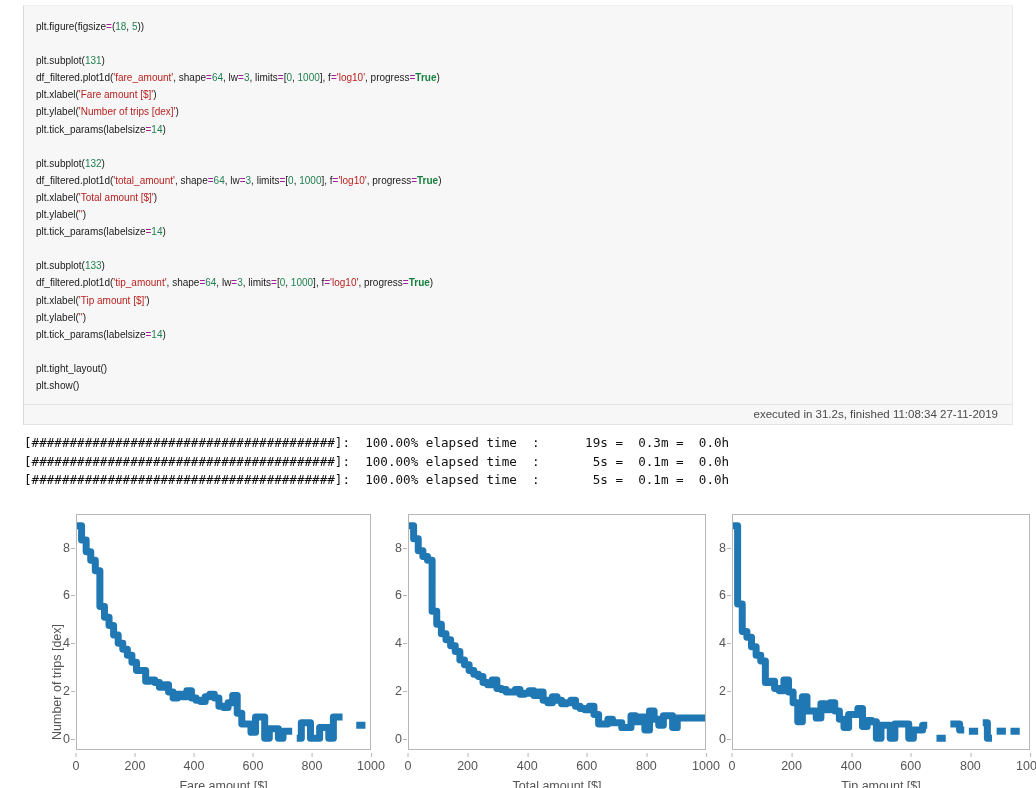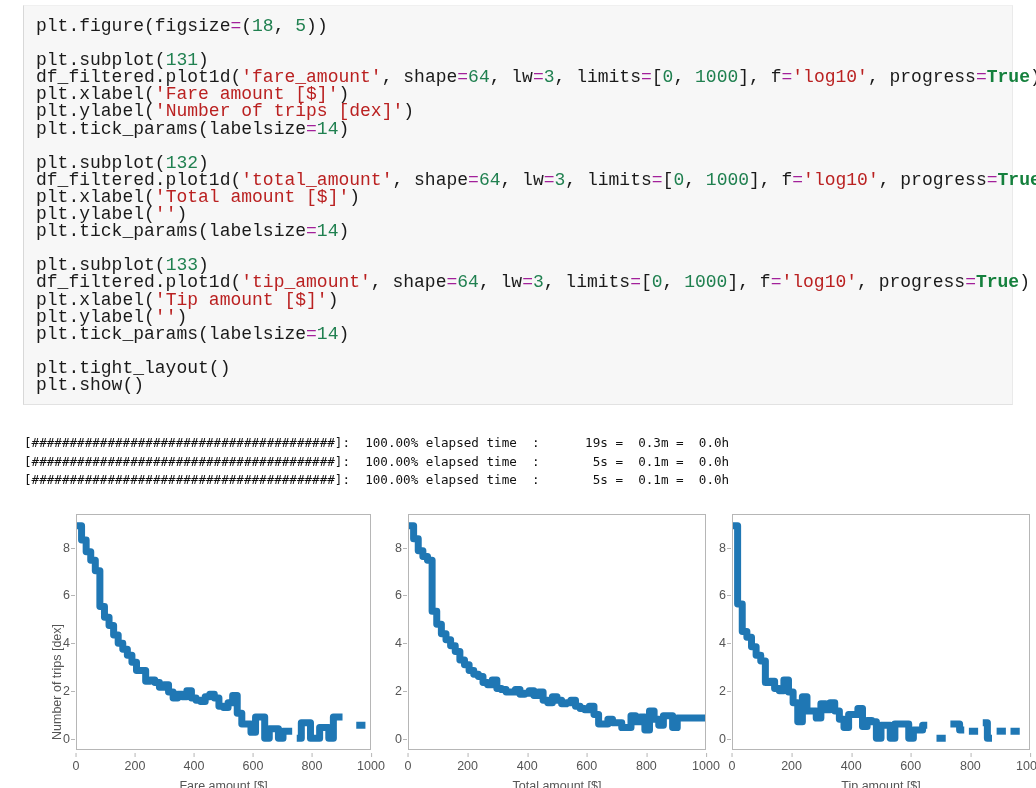--- a/index.html
+++ b/index.html
@@ -16,22 +16,22 @@
     position:absolute;left:23px;top:5px;width:990px;
     background:#f7f7f7;
     border-left:1px solid #d8d8d8;
     border-right:1px solid #eaeaea;
     border-top:1px solid #f0f0f0;
     border-bottom:1px solid #e2e2e2;
     box-sizing:border-box;
   }
   .code{
     padding:12px 0 10px 12px;
-    font-family:Liberation Mono, monospace;
-    font-size:18px;
+    font-family:Liberation Sans, sans-serif;
+    font-size:10px;
     line-height:17.1px;
     color:#1a1a1a;
     white-space:pre;
   }
   .code .blank{display:block;height:17.1px;}
   .ln{display:block;white-space:pre;}
   .num{color:#208050;}
   .str{color:#ba2121;}
   .op{color:#a2209a;}
   .kw{color:#15803d;font-weight:bold;}
@@ -113,20 +113,21 @@
     width:1px;height:4px;background:#b6b6b6;
   }
 </style>
 </head>
 <body>
 
 <div class="page">
 
   <div class="cell">
     <div class="code" id="code-area"><span class="ln"><span>plt.figure(figsize</span><span class="op">=</span><span>(</span><span class="num">18</span><span>, </span><span class="num">5</span><span>))</span></span><span class="blank"> </span><span class="ln"><span>plt.subplot(</span><span class="num">131</span><span>)</span></span><span class="ln"><span>df_filtered.plot1d(</span><span class="str">'fare_amount'</span><span>, shape</span><span class="op">=</span><span class="num">64</span><span>, lw</span><span class="op">=</span><span class="num">3</span><span>, limits</span><span class="op">=</span><span>[</span><span class="num">0</span><span>, </span><span class="num">1000</span><span>], f</span><span class="op">=</span><span class="str">'log10'</span><span>, progress</span><span class="op">=</span><span class="kw">True</span><span>)</span></span><span class="ln"><span>plt.xlabel(</span><span class="str">'Fare amount [$]'</span><span>)</span></span><span class="ln"><span>plt.ylabel(</span><span class="str">'Number of trips [dex]'</span><span>)</span></span><span class="ln"><span>plt.tick_params(labelsize</span><span class="op">=</span><span class="num">14</span><span>)</span></span><span class="blank"> </span><span class="ln"><span>plt.subplot(</span><span class="num">132</span><span>)</span></span><span class="ln"><span>df_filtered.plot1d(</span><span class="str">'total_amount'</span><span>, shape</span><span class="op">=</span><span class="num">64</span><span>, lw</span><span class="op">=</span><span class="num">3</span><span>, limits</span><span class="op">=</span><span>[</span><span class="num">0</span><span>, </span><span class="num">1000</span><span>], f</span><span class="op">=</span><span class="str">'log10'</span><span>, progress</span><span class="op">=</span><span class="kw">True</span><span>)</span></span><span class="ln"><span>plt.xlabel(</span><span class="str">'Total amount [$]'</span><span>)</span></span><span class="ln"><span>plt.ylabel(</span><span class="str">''</span><span>)</span></span><span class="ln"><span>plt.tick_params(labelsize</span><span class="op">=</span><span class="num">14</span><span>)</span></span><span class="blank"> </span><span class="ln"><span>plt.subplot(</span><span class="num">133</span><span>)</span></span><span class="ln"><span>df_filtered.plot1d(</span><span class="str">'tip_amount'</span><span>, shape</span><span class="op">=</span><span class="num">64</span><span>, lw</span><span class="op">=</span><span class="num">3</span><span>, limits</span><span class="op">=</span><span>[</span><span class="num">0</span><span>, </span><span class="num">1000</span><span>], f</span><span class="op">=</span><span class="str">'log10'</span><span>, progress</span><span class="op">=</span><span class="kw">True</span><span>)</span></span><span class="ln"><span>plt.xlabel(</span><span class="str">'Tip amount [$]'</span><span>)</span></span><span class="ln"><span>plt.ylabel(</span><span class="str">''</span><span>)</span></span><span class="ln"><span>plt.tick_params(labelsize</span><span class="op">=</span><span class="num">14</span><span>)</span></span><span class="blank"> </span><span class="ln"><span>plt.tight_layout()</span></span><span class="ln"><span>plt.show()</span></span></div>
+    <div class="cell-footer">executed in 31.2s, finished 11:08:34 27-11-2019</div>
   </div>
 
   <div class="stdout" id="stdout-area"><div>[########################################]:  100.00% elapsed time  :      19s =  0.3m =  0.0h</div><div>[########################################]:  100.00% elapsed time  :       5s =  0.1m =  0.0h</div><div>[########################################]:  100.00% elapsed time  :       5s =  0.1m =  0.0h</div></div>
 
   <div class="figure" id="figure-area">
       <div class="panel p1">
         <div class="axes-wrap" style="left: 40px; width: 295px;">
           <div class="axes">
             <svg viewBox="0 0 1000 1000" preserveAspectRatio="none">
               <path d="M-0.01 45.69 L15.61 45.69 L15.59 106.60 L31.21 106.60 L31.29 157.36 L46.91 157.36 L46.89 192.89 L62.51 192.89 L62.49 238.58 L78.11 238.58 L78.09 390.86 L93.71 390.86 L93.79 436.55 L109.41 436.55 L109.39 472.08 L125.01 472.08 L124.99 512.69 L140.61 512.69 L140.59 548.22 L156.21 548.22 L156.29 573.60 L171.91 573.60 L171.89 598.98 L187.51 598.98 L187.49 629.44 L203.11 629.44 L203.09 664.97 L218.71 664.97 L218.79 664.97 L234.41 664.97 L234.39 710.66 L250.01 710.66 L249.99 705.58 L265.61 705.58 L265.59 715.74 L281.21 715.74 L281.29 736.04 L296.91 736.04 L296.89 725.89 L312.51 725.89 L312.49 756.35 L328.11 756.35 L328.09 781.73 L343.71 781.73 L343.79 766.50 L359.41 766.50 L359.39 776.65 L375.01 776.65 L374.99 751.27 L390.61 751.27 L390.59 781.73 L406.21 781.73 L406.29 791.88 L421.91 791.88 L421.89 796.95 L437.51 796.95 L437.49 776.65 L453.11 776.65 L453.09 766.50 L468.71 766.50 L468.79 781.73 L484.41 781.73 L484.39 817.26 L500.01 817.26 L499.99 822.34 L515.61 822.34 L515.59 802.03 L531.21 802.03 L531.29 771.57 L546.91 771.57 L546.89 847.72 L562.51 847.72 L562.49 893.40 L578.11 893.40 L578.09 893.40 L593.71 893.40 L593.79 928.93 L609.41 928.93 L609.39 862.94 L625.01 862.94 L624.99 862.94 L640.61 862.94 L640.59 954.31 L656.21 954.31 L656.29 913.71 L671.91 913.71 L671.89 913.71 L687.51 913.71 L687.49 954.31 L703.11 954.31 L703.09 923.86 L718.71 923.86 L718.79 923.86 L734.41 923.86" fill="none" stroke="#1f77b4" stroke-width="7" stroke-linejoin="round" stroke-linecap="butt" vector-effect="non-scaling-stroke"></path>

